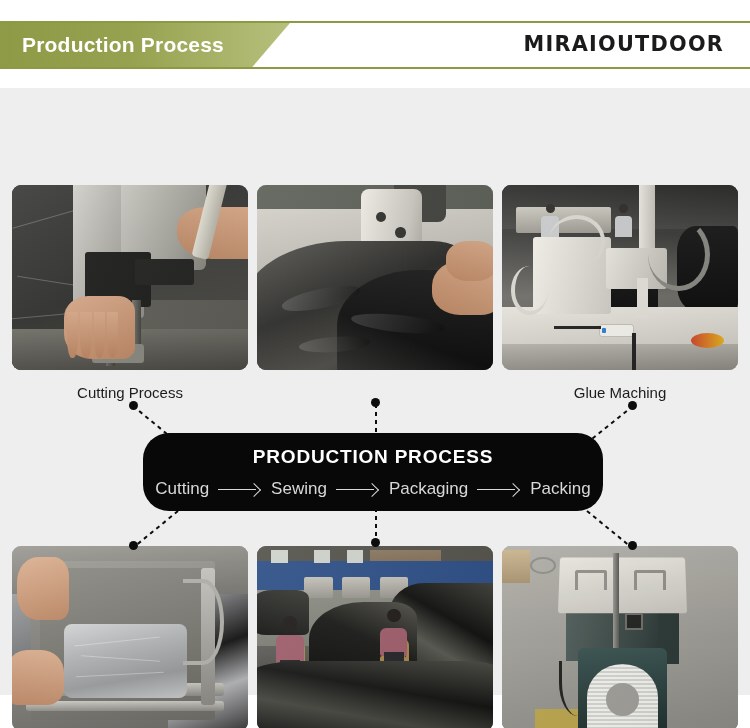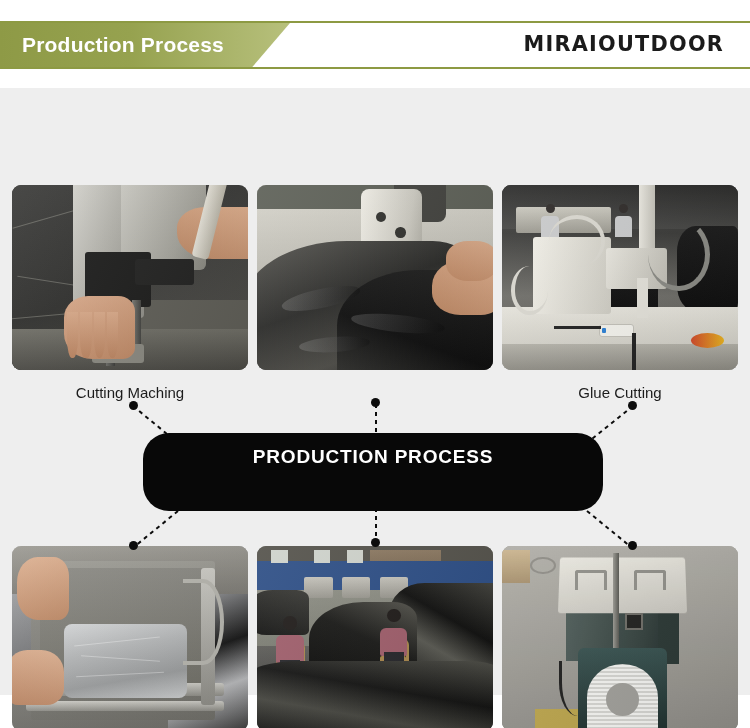--- a/index.html
+++ b/index.html
@@ -352,21 +352,21 @@
           <div class="cut-hand">
             <div class="f" style="left:4%;"></div>
             <div class="f" style="left:23%;"></div>
             <div class="f" style="left:42%;"></div>
             <div class="f" style="left:61%;"></div>
           </div>
           <div class="shine"></div>
         </div>
       </div>
     </div>
-    <div class="caption cap1">Cutting Maching</div>
+    <div class="caption cap1">Cutting Process</div>
 
     <div class="card c2">
       <div class="photo">
         <div class="scene">
           <div class="sew-bg"></div>
           <div class="sew-table"></div>
           <div class="sew-wall"></div>
           <div class="sew-arm"></div>
           <div class="sew-machine">
             <div class="knob" style="left:24%; top:24%;"></div>
@@ -414,21 +414,21 @@
           <div class="glu-ctrl">
               <div class="led"></div>
             </div>
           <div class="glu-cord" style="left:55%; top:80%; width:1.6%; height:20%;"></div>
           <div class="glu-cord" style="left:22%; top:76%; width:20%; height:1.6%;"></div>
           <div class="glu-scissor"></div>
           <div class="shine"></div>
         </div>
       </div>
     </div>
-    <div class="caption cap3">Glue Cutting</div>
+    <div class="caption cap3">Glue Maching</div>
 
     <div class="card c4">
       <div class="photo">
         <div class="scene">
           <div class="vac-bg"></div>
           <div class="vac-foil"></div>
           <div class="vac-foilL"></div>
           <div class="vac-top"></div>
           <div class="vac-chamber"></div>
           <div class="vac-inner"></div>
@@ -542,16 +542,34 @@
     </svg>
     <div class="dot" style="left:371px; top:450px;"></div>
 
     <svg class="conn" style="left:565px; top:415px;" width="80" height="55" viewBox="0 0 80 55">
       <line x1="22" y1="8" x2="66" y2="44" stroke="#0c0c0c" stroke-width="2" stroke-dasharray="4,4"></line>
     </svg>
     <div class="dot" style="left:628px; top:453px;"></div>
 
     <div class="process-box">
       <div class="process-heading">PRODUCTION PROCESS</div>
+      <div class="process-steps">
+        <span class="step">Cutting</span>
+        <span class="arrow">
+            <span class="shaft"></span>
+            <span class="head"></span>
+          </span>
+        <span class="step">Sewing</span>
+        <span class="arrow">
+            <span class="shaft"></span>
+            <span class="head"></span>
+          </span>
+        <span class="step">Packaging</span>
+        <span class="arrow">
+            <span class="shaft"></span>
+            <span class="head"></span>
+          </span>
+        <span class="step">Packing</span>
+      </div>
     </div>
 
   </div>
 </div>
 
 </body></html>

